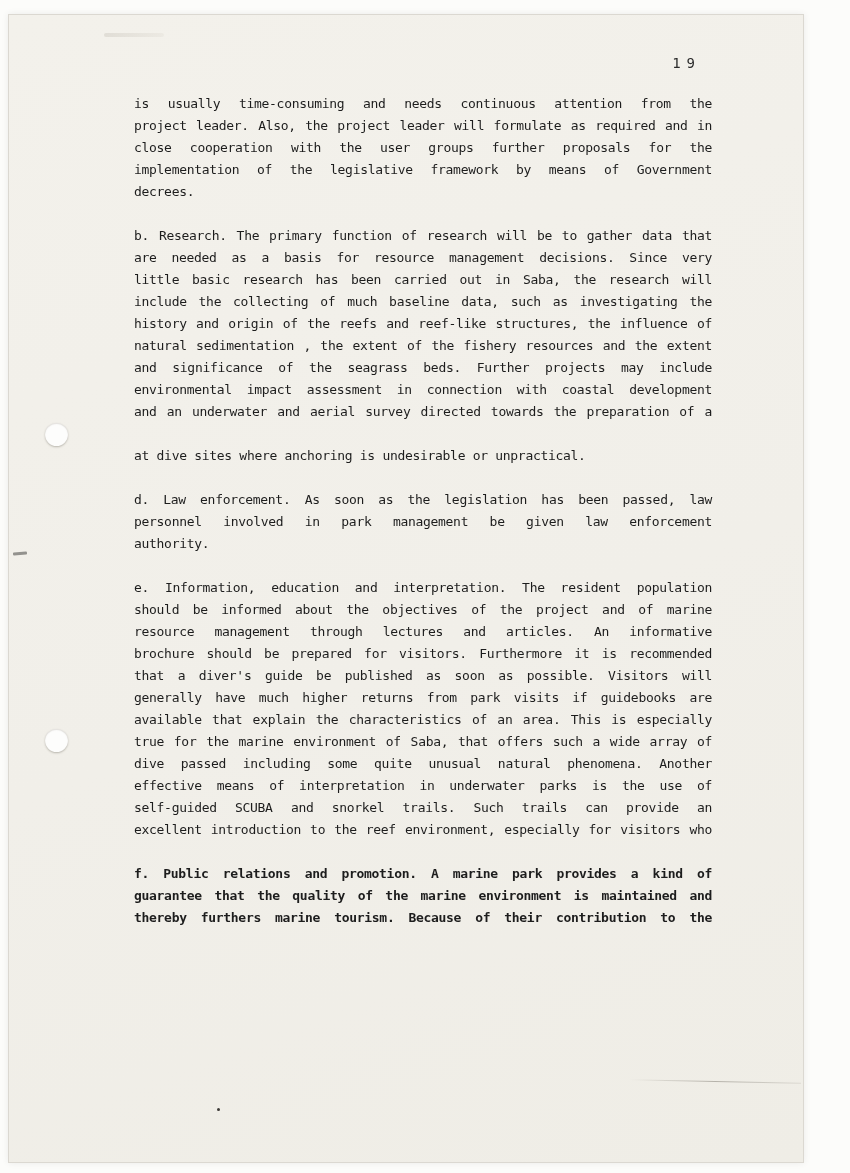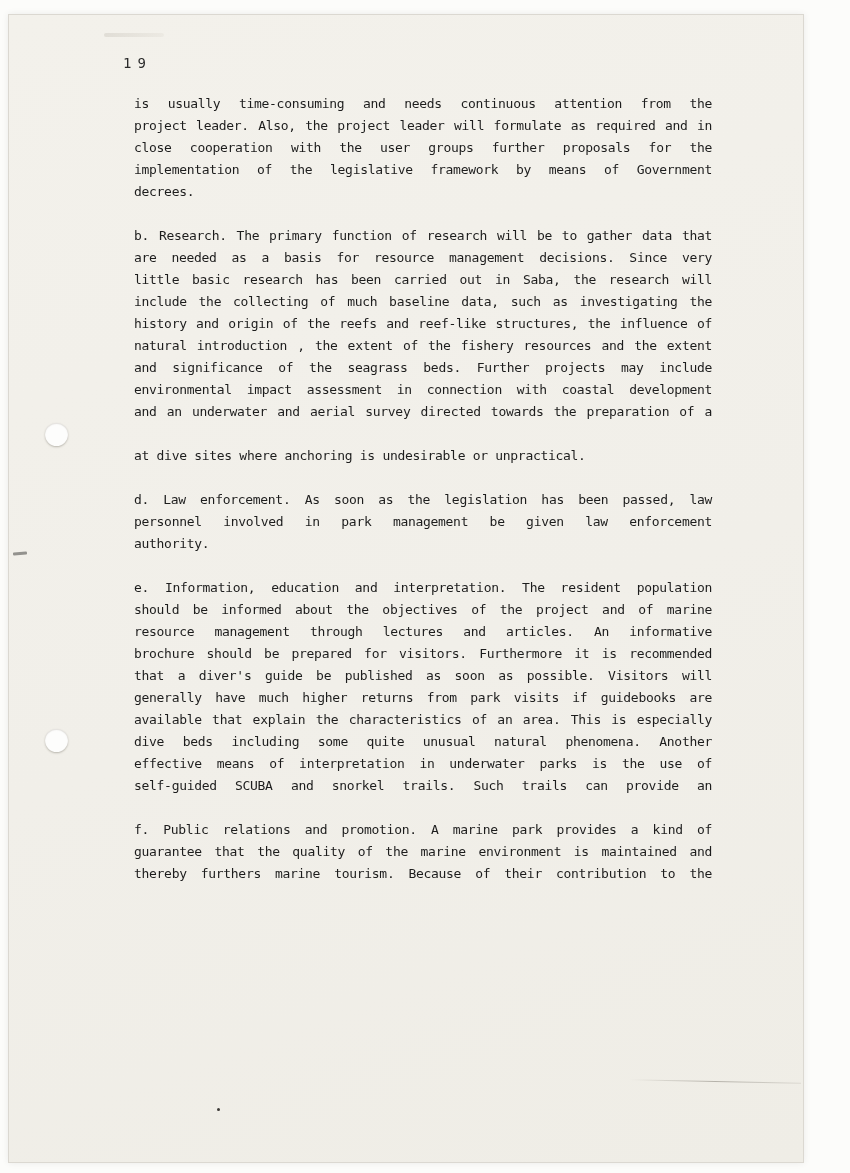--- a/index.html
+++ b/index.html
@@ -26,37 +26,37 @@
     background: linear-gradient(160deg, #f3f1eb 0%, #f1efe9 55%, #efede6 100%);
     border: 1px solid #dbd8d1;
     box-shadow: 0 0 7px rgba(0,0,0,0.07);
     box-sizing: border-box;
   }
   .page-number {
     position: absolute;
     left: 114px;
     top: 40px;
     width: 578px;
-    text-align: left;
+    text-align: right;
     font-size: 14px;
     letter-spacing: 6px;
     color: #2b2b2b;
   }
   .text-block {
     position: absolute;
     left: 125px;
     top: 78px;
     width: 578px;
     color: #1d1d1d;
     font-size: 13px;
     letter-spacing: -0.3px;
     line-height: 22px;
   }
   .para { margin: 0 0 22px 0; }
-  .para:last-child { margin-bottom: 0; }
+  .para:last-child { margin-bottom: 0; font-weight: bold; }
   .line {
     text-align: justify;
     text-align-last: justify;
     -moz-text-align-last: justify;
     min-height: 22px;
   }
   .line.last {
     text-align-last: left;
     -moz-text-align-last: left;
   }
@@ -122,44 +122,46 @@
           <div class="line">close cooperation with the user groups further proposals for the</div>
           <div class="line">implementation of the legislative framework by means of Government</div>
           <div class="line last">decrees.</div>
         </div>
         <div class="para">
           <div class="line">b. Research.  The primary function  of research will be to gather data that</div>
           <div class="line">are needed as a basis for resource management decisions.  Since very</div>
           <div class="line">little basic research has been carried out in Saba, the research will</div>
           <div class="line">include the collecting of much baseline data, such as investigating the</div>
           <div class="line">history and origin of the reefs and reef-like structures, the influence of</div>
-          <div class="line">natural introduction , the extent of the fishery resources and the extent</div>
+          <div class="line">natural sedimentation , the extent of the fishery resources and the extent</div>
           <div class="line">and significance of the seagrass beds.  Further projects may include</div>
           <div class="line">environmental impact assessment in connection with coastal development</div>
           <div class="line">and an underwater and aerial survey directed towards the preparation of a</div>
         </div>
         <div class="para">
           <div class="line last">at dive sites where anchoring is undesirable or unpractical.</div>
         </div>
         <div class="para">
           <div class="line">d. Law enforcement.  As soon as the legislation has been passed, law</div>
           <div class="line">personnel involved in park management be given law enforcement</div>
           <div class="line last">authority.</div>
         </div>
         <div class="para">
           <div class="line">e. Information, education and interpretation.  The resident population</div>
           <div class="line">should be informed about the objectives of the project and of marine</div>
           <div class="line">resource management through lectures and articles.  An informative</div>
           <div class="line">brochure should be prepared for visitors.  Furthermore it is recommended</div>
           <div class="line">that a diver's guide be published as soon as possible.  Visitors will</div>
           <div class="line">generally have much higher returns from park visits if guidebooks are</div>
           <div class="line">available that explain the characteristics of an area.  This is especially</div>
-          <div class="line">dive beds including some quite unusual natural phenomena. Another</div>
+          <div class="line">true for the marine environment of Saba, that offers such a wide array of</div>
+          <div class="line">dive passed including some quite unusual natural phenomena. Another</div>
           <div class="line">effective means of interpretation in underwater parks is the use of</div>
           <div class="line">self-guided SCUBA and snorkel  trails.  Such trails can provide an</div>
+          <div class="line">excellent introduction to the reef environment, especially for visitors who</div>
         </div>
         <div class="para">
           <div class="line">f. Public relations and promotion. A marine park provides a kind of</div>
           <div class="line">guarantee that the quality of the marine environment is maintained and</div>
           <div class="line">thereby furthers marine tourism.  Because of their contribution to the</div>
         </div>
       </div>
     <div class="hole hole-top"></div>
     <div class="hole hole-bottom"></div>
     <div class="crease-mark"></div>

